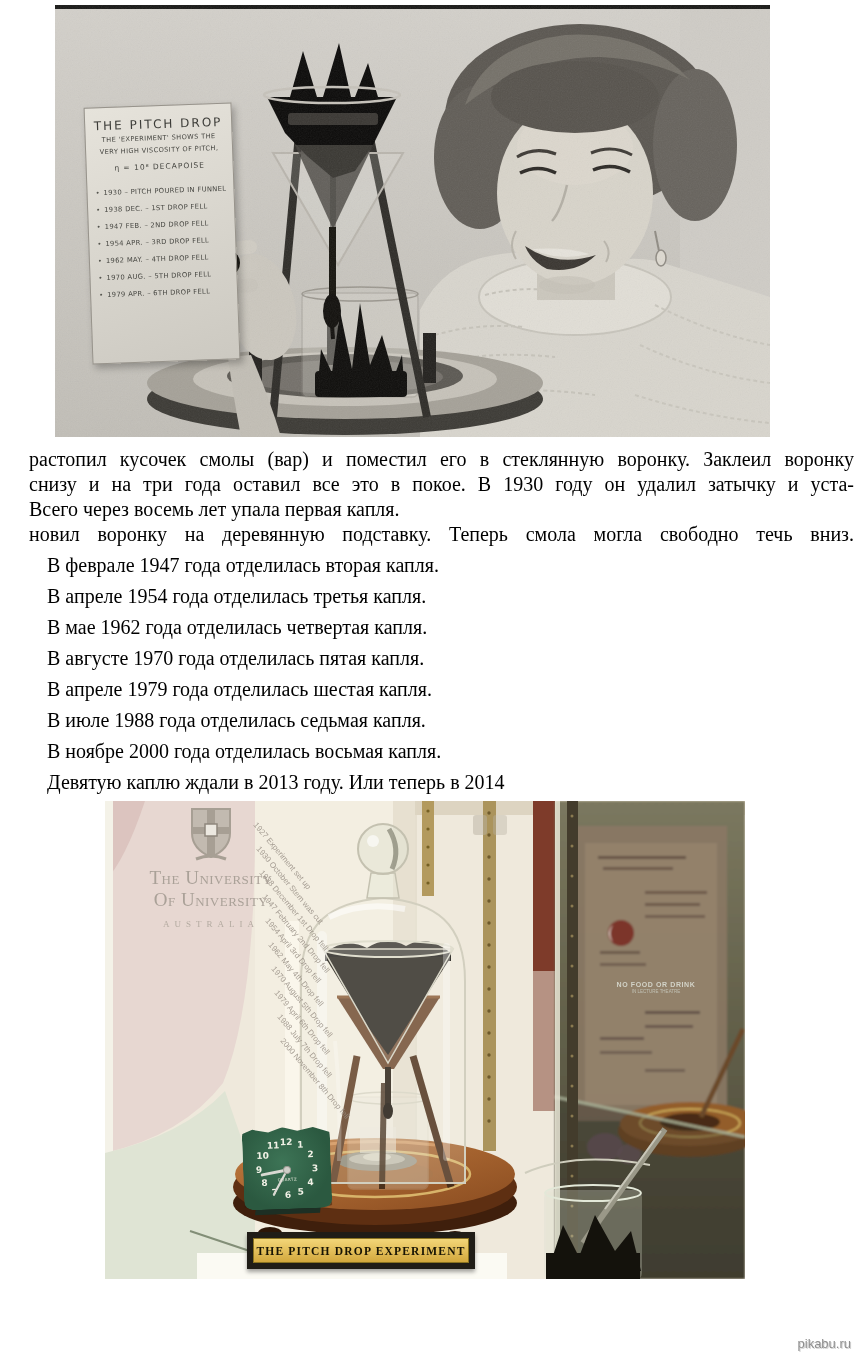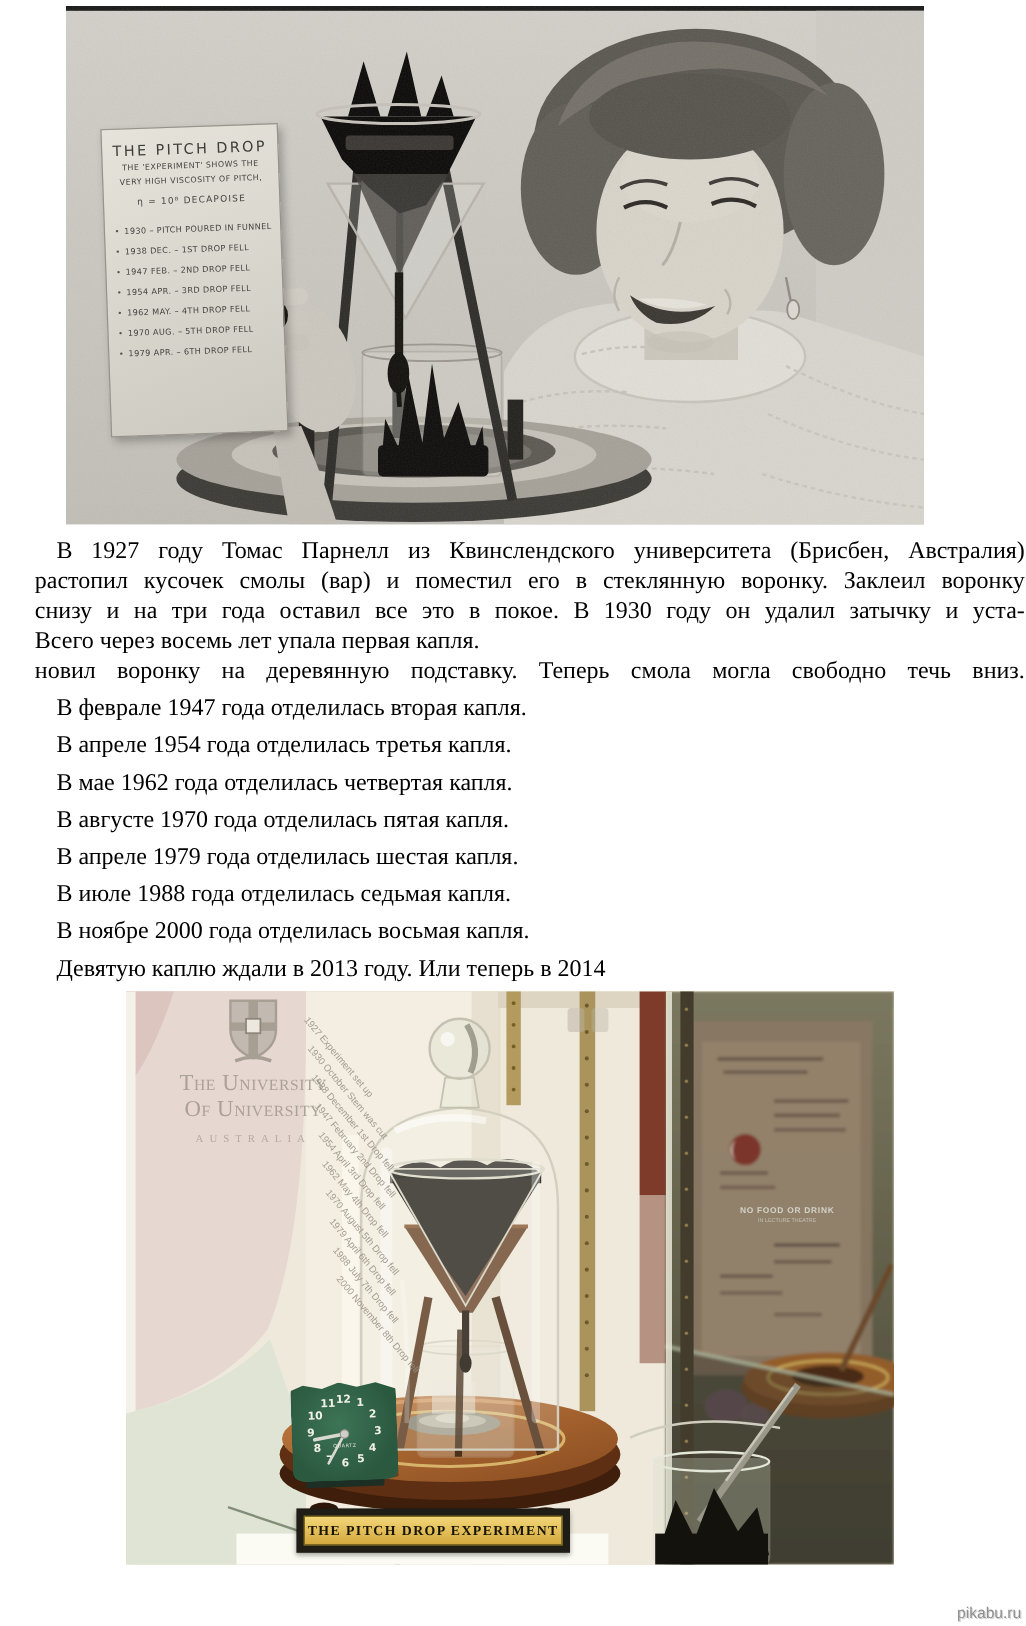--- a/index.html
+++ b/index.html
@@ -197,21 +197,20 @@
         <div class="sign-entry">
             <span class="b">•</span>
             <span>1979 APR. – 6TH DROP FELL</span>
           </div>
       </div>
     </div>
   </figure>
 
   <div class="textblock">
     <div class="pwrap">
-      <div class="pline first">В 1927 году Томас Парнелл из Квинслендского университета (Брисбен, Австралия)</div>
       <div class="pline">растопил кусочек смолы (вар) и поместил его в стеклянную воронку. Заклеил воронку</div>
       <div class="pline">снизу и на три года оставил все это в покое. В 1930 году он удалил затычку и уста-</div>
       <div class="pline last">Всего через восемь лет упала первая капля.</div>
       <div class="pline">новил воронку на деревянную подставку. Теперь смола могла свободно течь вниз.</div>
     </div>
     <p class="drop">В феврале 1947 года отделилась вторая капля.</p>
     <p class="drop">В апреле 1954 года отделилась третья капля.</p>
     <p class="drop">В мае 1962 года отделилась четвертая капля.</p>
     <p class="drop">В августе 1970 года отделилась пятая капля.</p>
     <p class="drop">В апреле 1979 года отделилась шестая капля.</p>

